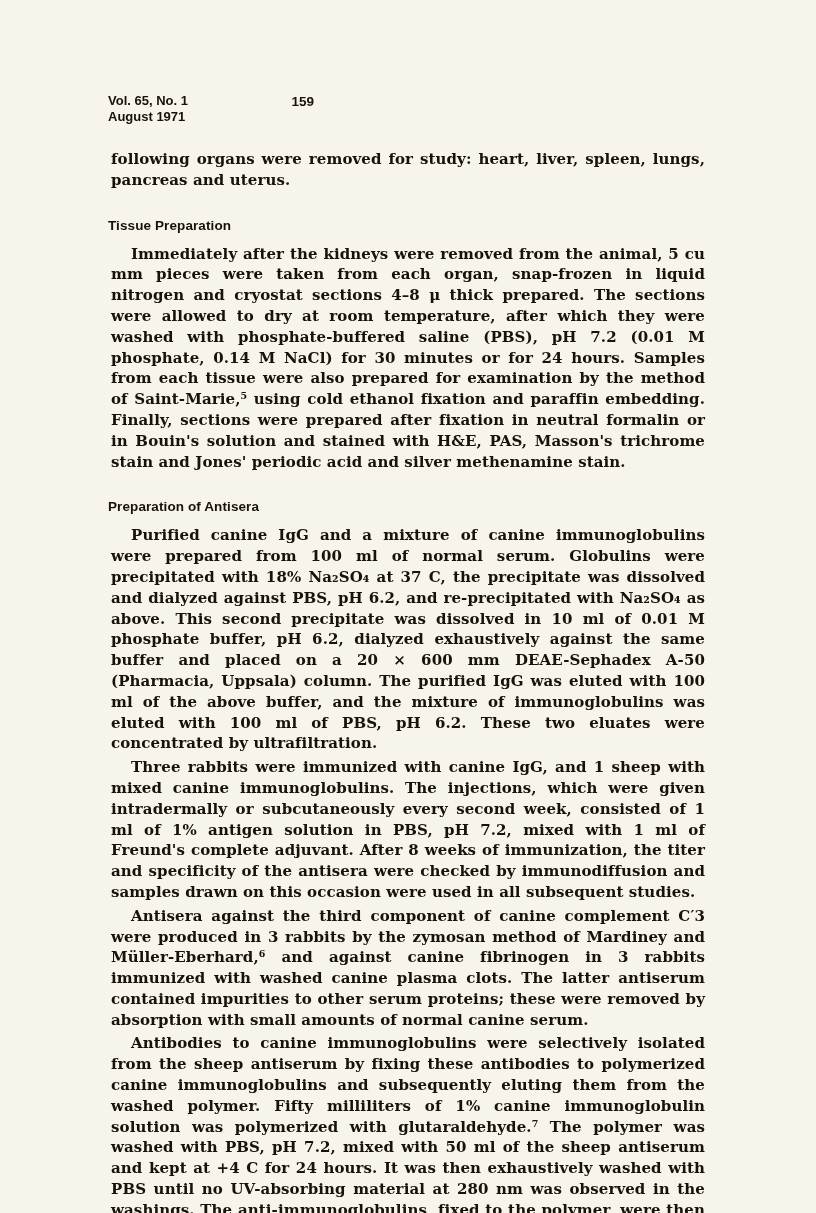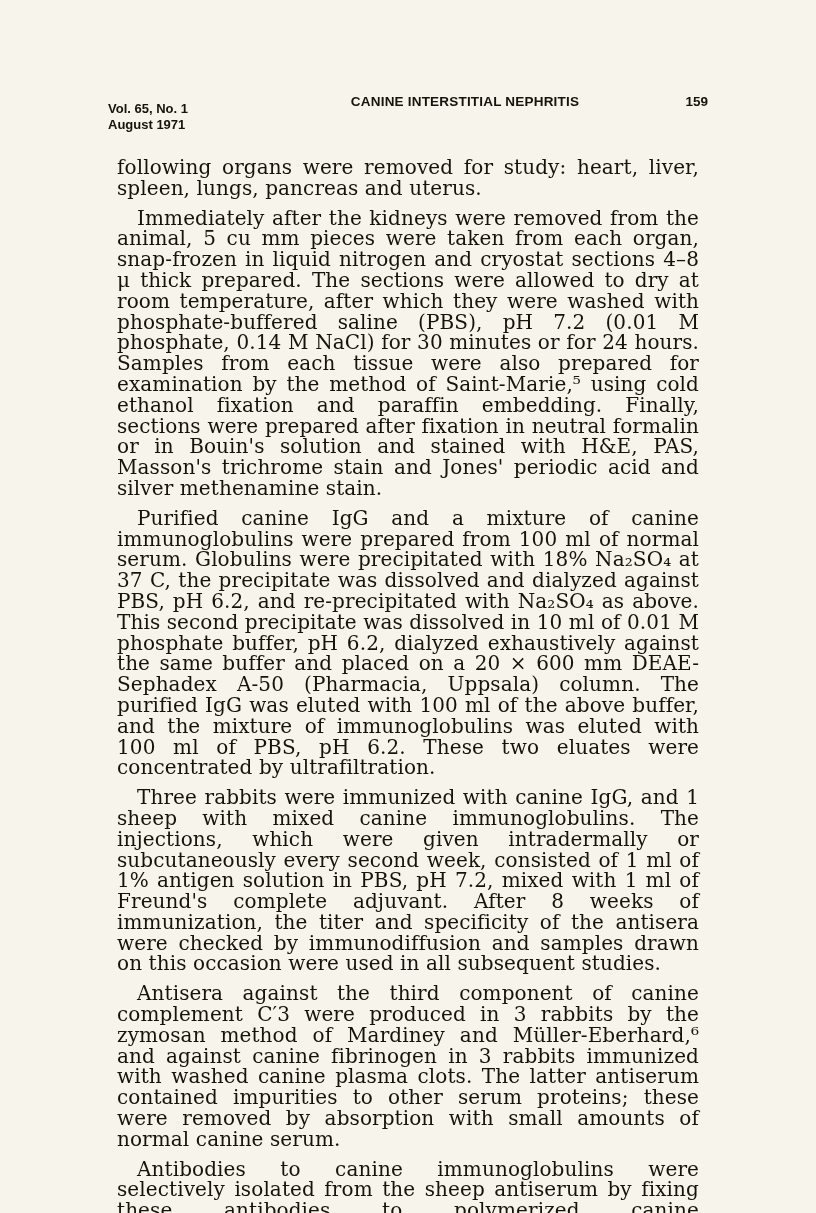--- a/index.html
+++ b/index.html
@@ -24,43 +24,43 @@
     display: flex;
     align-items: flex-start;
     font-family: "Liberation Sans", "DejaVu Sans", sans-serif;
     font-weight: bold;
     font-size: 13px;
     line-height: 16px;
     margin-bottom: 24px;
   }
   .header-left {
     width: 160px;
-    margin-top: 8px;
   }
   .header-center {
     flex: 1;
     text-align: center;
     font-size: 13.5px;
     letter-spacing: 0.2px;
     padding-top: 1px;
     white-space: nowrap;
   }
   .header-right {
     width: 46px;
     text-align: right;
     font-size: 13.5px;
     padding-top: 1px;
   }
   .body-par {
-    margin: 9px;
+    margin: 3px;
     text-align: justify;
-    font-size: 20px;
+    font-size: 15px;
     line-height: 20.8px;
     text-indent: 20px;
     letter-spacing: 0.1px;
+    font-weight: bold;
   }
   .body-par.no-indent {
     text-indent: 0;
   }
   .section-heading {
     font-family: "Liberation Sans", "DejaVu Sans", sans-serif;
     font-size: 13.5px;
     font-weight: bold;
     margin: 27px 0 11px 0;
     letter-spacing: 0.1px;
@@ -72,31 +72,32 @@
 </head>
 <body>
 
 <div class="page">
 
   <header class="page-header">
     <div class="header-left">
       <div>Vol. 65, No. 1</div>
       <div>August 1971</div>
     </div>
-    <div class="header-center">CANINE INTERSTITIAL NEPHRITIS</div>
     <div class="header-right">159</div>
   </header>
 
   <p class="body-par no-indent">following organs were removed for study: heart, liver, spleen, lungs, pancreas and uterus.</p>
 
   <section>
+    <h2 class="section-heading">Tissue Preparation</h2>
     <p class="body-par">Immediately after the kidneys were removed from the animal, 5 cu mm pieces were taken from each organ, snap-frozen in liquid nitrogen and cryostat sections 4–8 μ thick prepared. The sections were allowed to dry at room temperature, after which they were washed with phosphate-buffered saline (PBS), pH 7.2 (0.01 M phosphate, 0.14 M NaCl) for 30 minutes or for 24 hours. Samples from each tissue were also prepared for examination by the method of Saint-Marie,⁵ using cold ethanol fixation and paraffin embedding. Finally, sections were prepared after fixation in neutral formalin or in Bouin's solution and stained with H&amp;E, PAS, Masson's trichrome stain and Jones' periodic acid and silver methenamine stain.</p>
   </section>
 
   <section>
+    <h2 class="section-heading">Preparation of Antisera</h2>
     <p class="body-par">Purified canine IgG and a mixture of canine immunoglobulins were prepared from 100 ml of normal serum. Globulins were precipitated with 18% Na₂SO₄ at 37 C, the precipitate was dissolved and dialyzed against PBS, pH 6.2, and re-precipitated with Na₂SO₄ as above. This second precipitate was dissolved in 10 ml of 0.01 M phosphate buffer, pH 6.2, dialyzed exhaustively against the same buffer and placed on a 20 × 600 mm DEAE-Sephadex A-50 (Pharmacia, Uppsala) column. The purified IgG was eluted with 100 ml of the above buffer, and the mixture of immunoglobulins was eluted with 100 ml of PBS, pH 6.2. These two eluates were concentrated by ultrafiltration.</p>
     <p class="body-par">Three rabbits were immunized with canine IgG, and 1 sheep with mixed canine immunoglobulins. The injections, which were given intradermally or subcutaneously every second week, consisted of 1 ml of 1% antigen solution in PBS, pH 7.2, mixed with 1 ml of Freund's complete adjuvant. After 8 weeks of immunization, the titer and specificity of the antisera were checked by immunodiffusion and samples drawn on this occasion were used in all subsequent studies.</p>
     <p class="body-par">Antisera against the third component of canine complement C′3 were produced in 3 rabbits by the zymosan method of Mardiney and Müller-Eberhard,⁶ and against canine fibrinogen in 3 rabbits immunized with washed canine plasma clots. The latter antiserum contained impurities to other serum proteins; these were removed by absorption with small amounts of normal canine serum.</p>
   </section>
 
   <section>
     <p class="body-par">Antibodies to canine immunoglobulins were selectively isolated from the sheep antiserum by fixing these antibodies to polymerized canine immunoglobulins and subsequently eluting them from the washed polymer. Fifty milliliters of 1% canine immunoglobulin solution was polymerized with glutaraldehyde.⁷ The polymer was washed with PBS, pH 7.2, mixed with 50 ml of the sheep antiserum and kept at +4 C for 24 hours. It was then exhaustively washed with PBS until no UV-absorbing material at 280 nm was observed in the washings. The anti-immunoglobulins, fixed to the polymer, were then eluted by treating the polymer 3 times with 25 ml of 2 M NaI adjusted to pH 9.0 with 0.05 M Tris-HCl. The eluates, which were separated from the polymer by centrifugation, were pooled, dialyzed against saline and concentrated by ultrafiltration to a protein concentration of 10 mg/ml.</p>
 
   </section>
 

